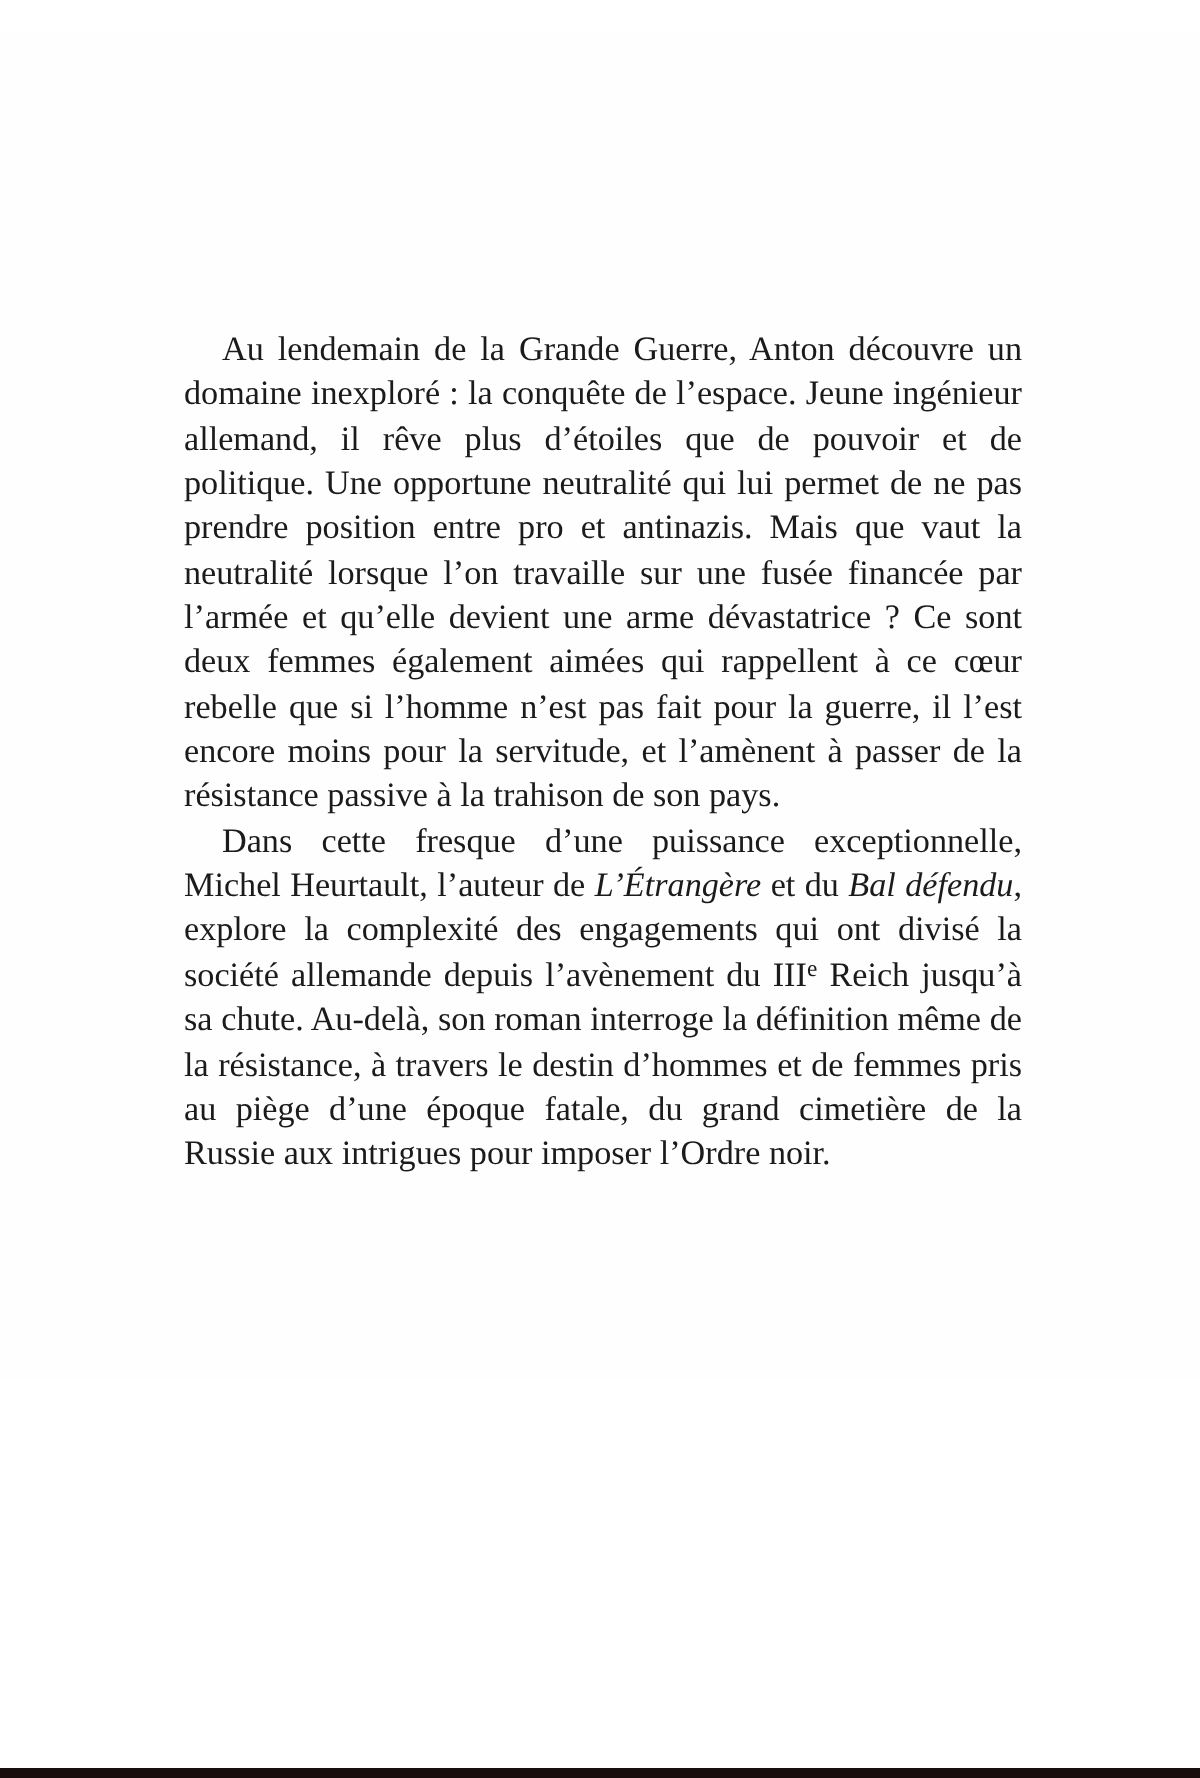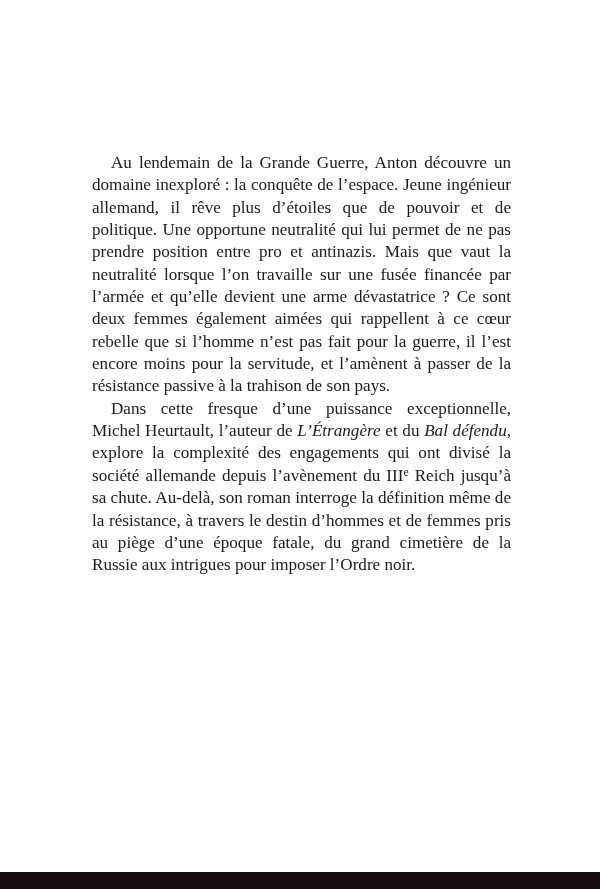--- a/index.html
+++ b/index.html
@@ -11,21 +11,21 @@
     height: 889px;
     background: #ffffff;
     font-family: "Liberation Serif", serif;
     overflow: hidden;
     position: relative;
   }
 
   .page {
     position: absolute;
     left: 0;
-    top: 4px;
+    top: 16px;
     width: 600px;
     height: 674px;
     background: #fefefe;
   }
 
   
   .blurb {
     position: absolute;
     left: 92px;
     top: 148px;

